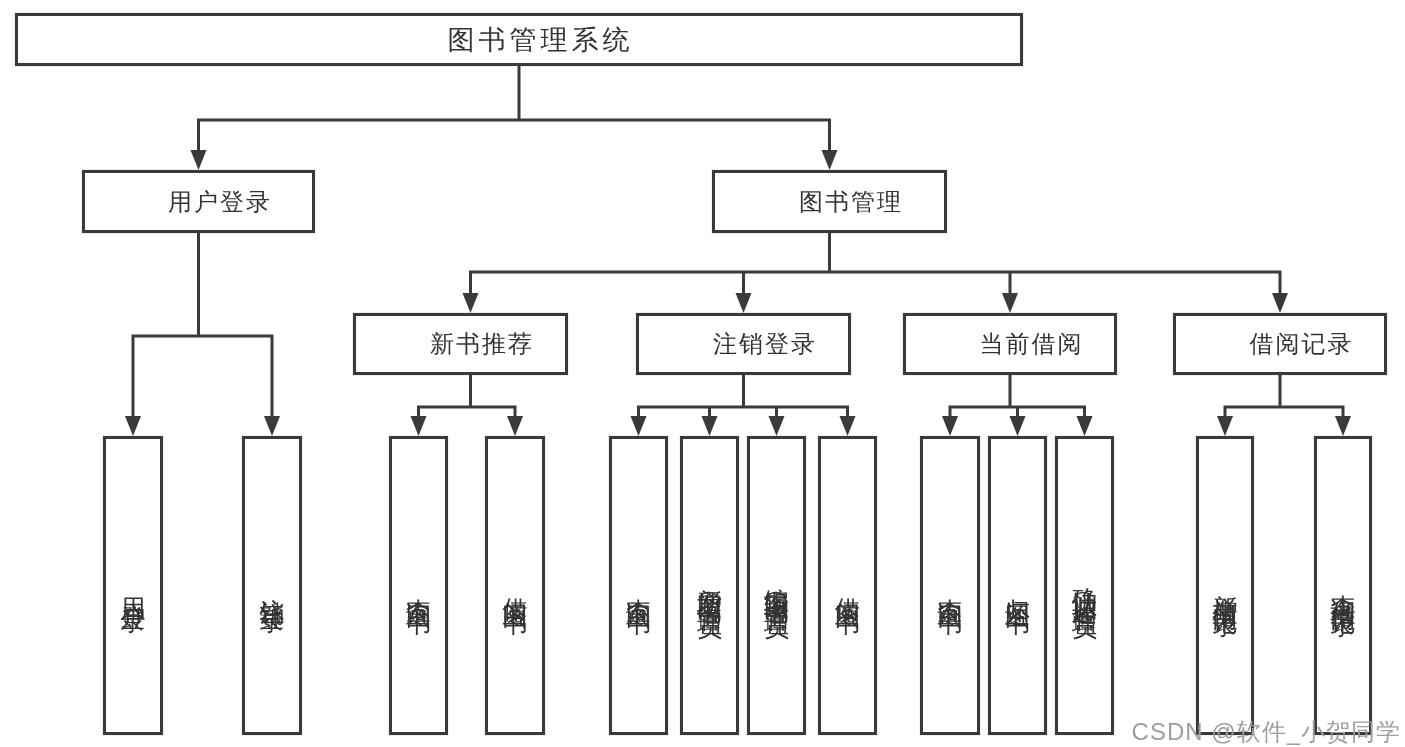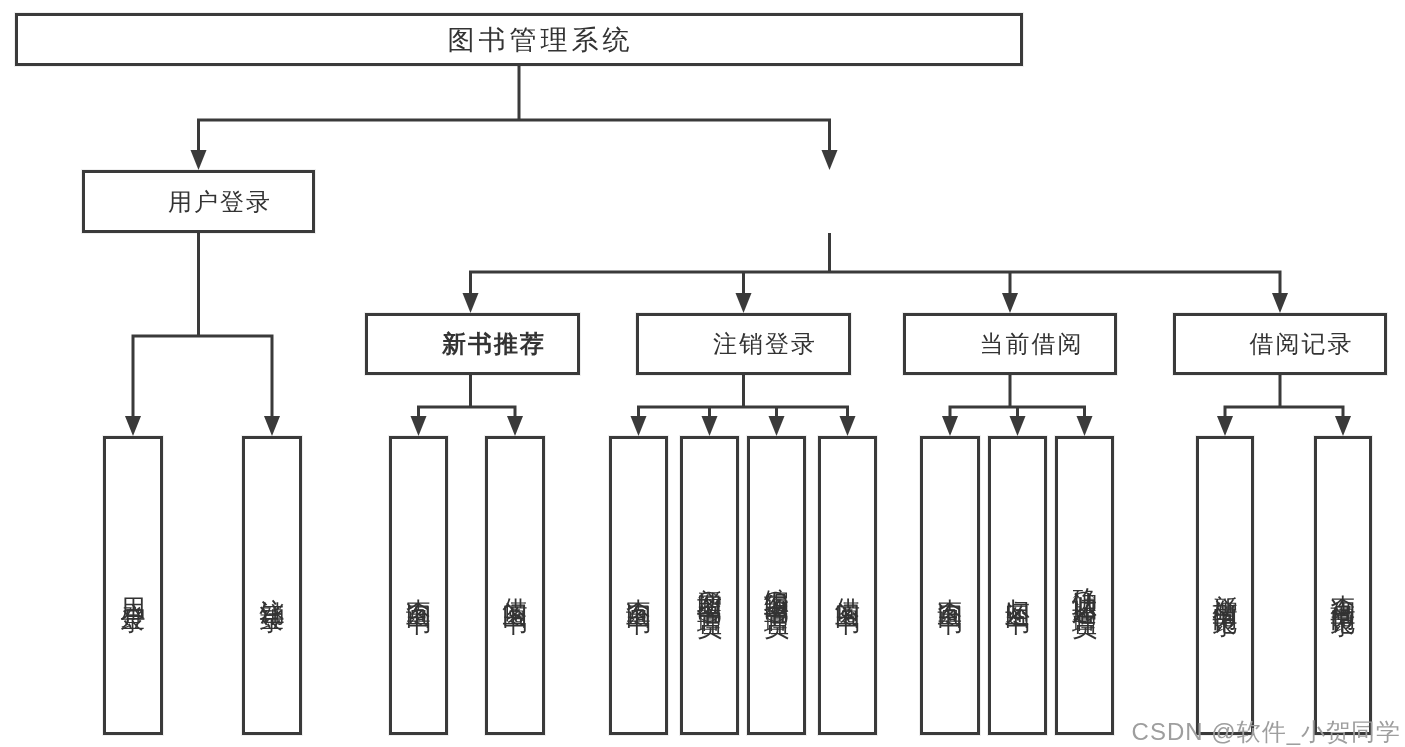--- a/index.html
+++ b/index.html
@@ -106,22 +106,23 @@
     <polygon class="a" points="1076.5,416 1092.5,416 1084.5,436"></polygon>
 
     <path class="w" d="M1280 375 V407 M1225 407 H1343 M1225 405.5 V418 M1343 405.5 V418"></path>
     <polygon class="a" points="1217,416 1233,416 1225,436"></polygon>
     <polygon class="a" points="1335,416 1351,416 1343,436"></polygon>
   </svg>
 
   <div class="box h root" style="left:15px;top:13px;width:1008px;height:53px;">图书管理系统</div>
 
   <div class="box h" style="left:82px;top:170px;width:233px;height:63px;">用户登录</div>
+  <div class="box h" style="left:712px;top:170px;width:235px;height:63px;">图书管理</div>
 
-  <div class="box h" style="left:365px;top:313px;width:215px;height:62px;font-weight:bold;">新书推荐</div>
+  <div class="box h" style="left:353px;top:313px;width:215px;height:62px;">新书推荐</div>
   <div class="box h" style="left:636px;top:313px;width:215px;height:62px;">注销登录</div>
   <div class="box h" style="left:903px;top:313px;width:214px;height:62px;">当前借阅</div>
   <div class="box h" style="left:1173px;top:313px;width:214px;height:62px;">借阅记录</div>
 
   <div class="box v" style="left:103px;top:436px;width:60px;height:299px;">用户登录</div>
   <div class="box v" style="left:242px;top:436px;width:60px;height:299px;">注销登录</div>
 
   <div class="box v" style="left:389px;top:436px;width:59px;height:299px;">查询图书</div>
   <div class="box v" style="left:485px;top:436px;width:60px;height:299px;">借阅图书</div>
 

